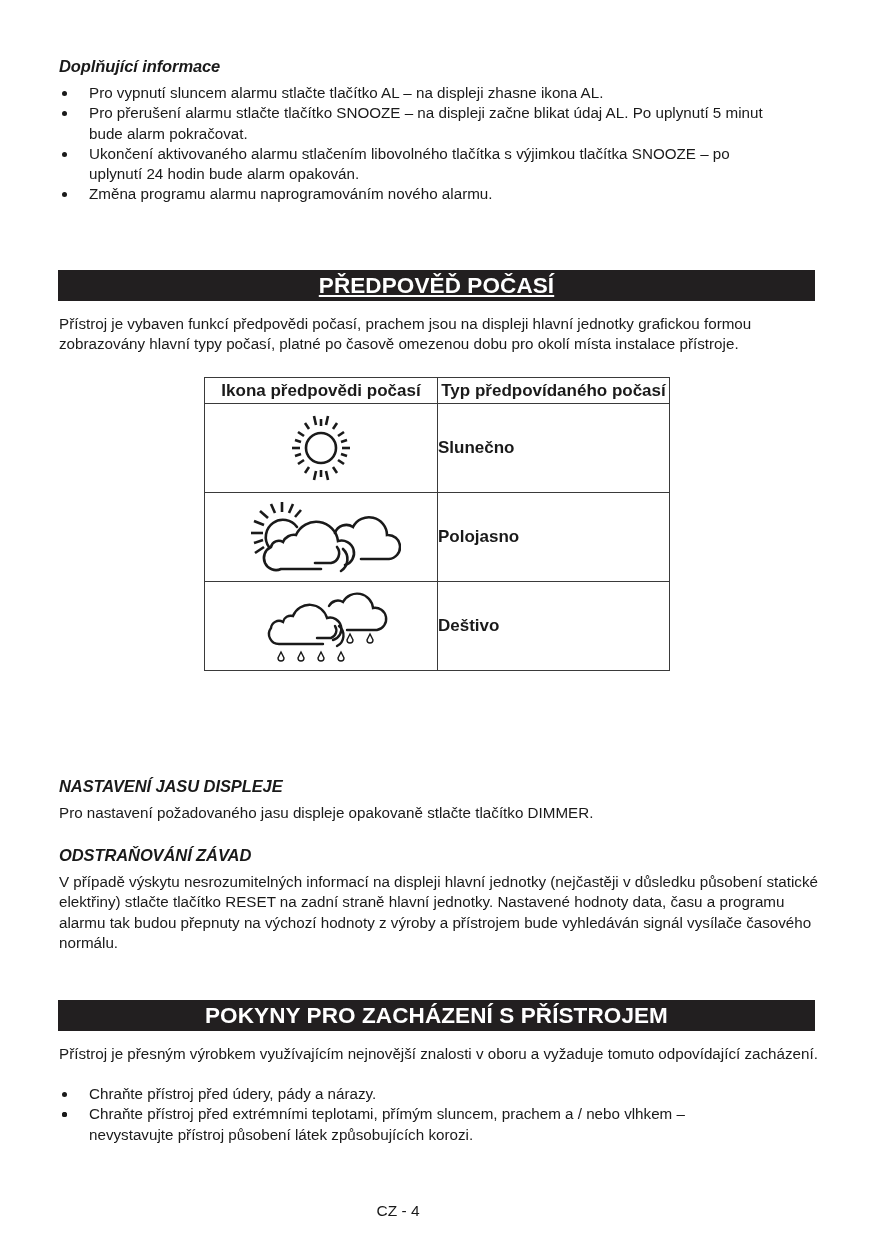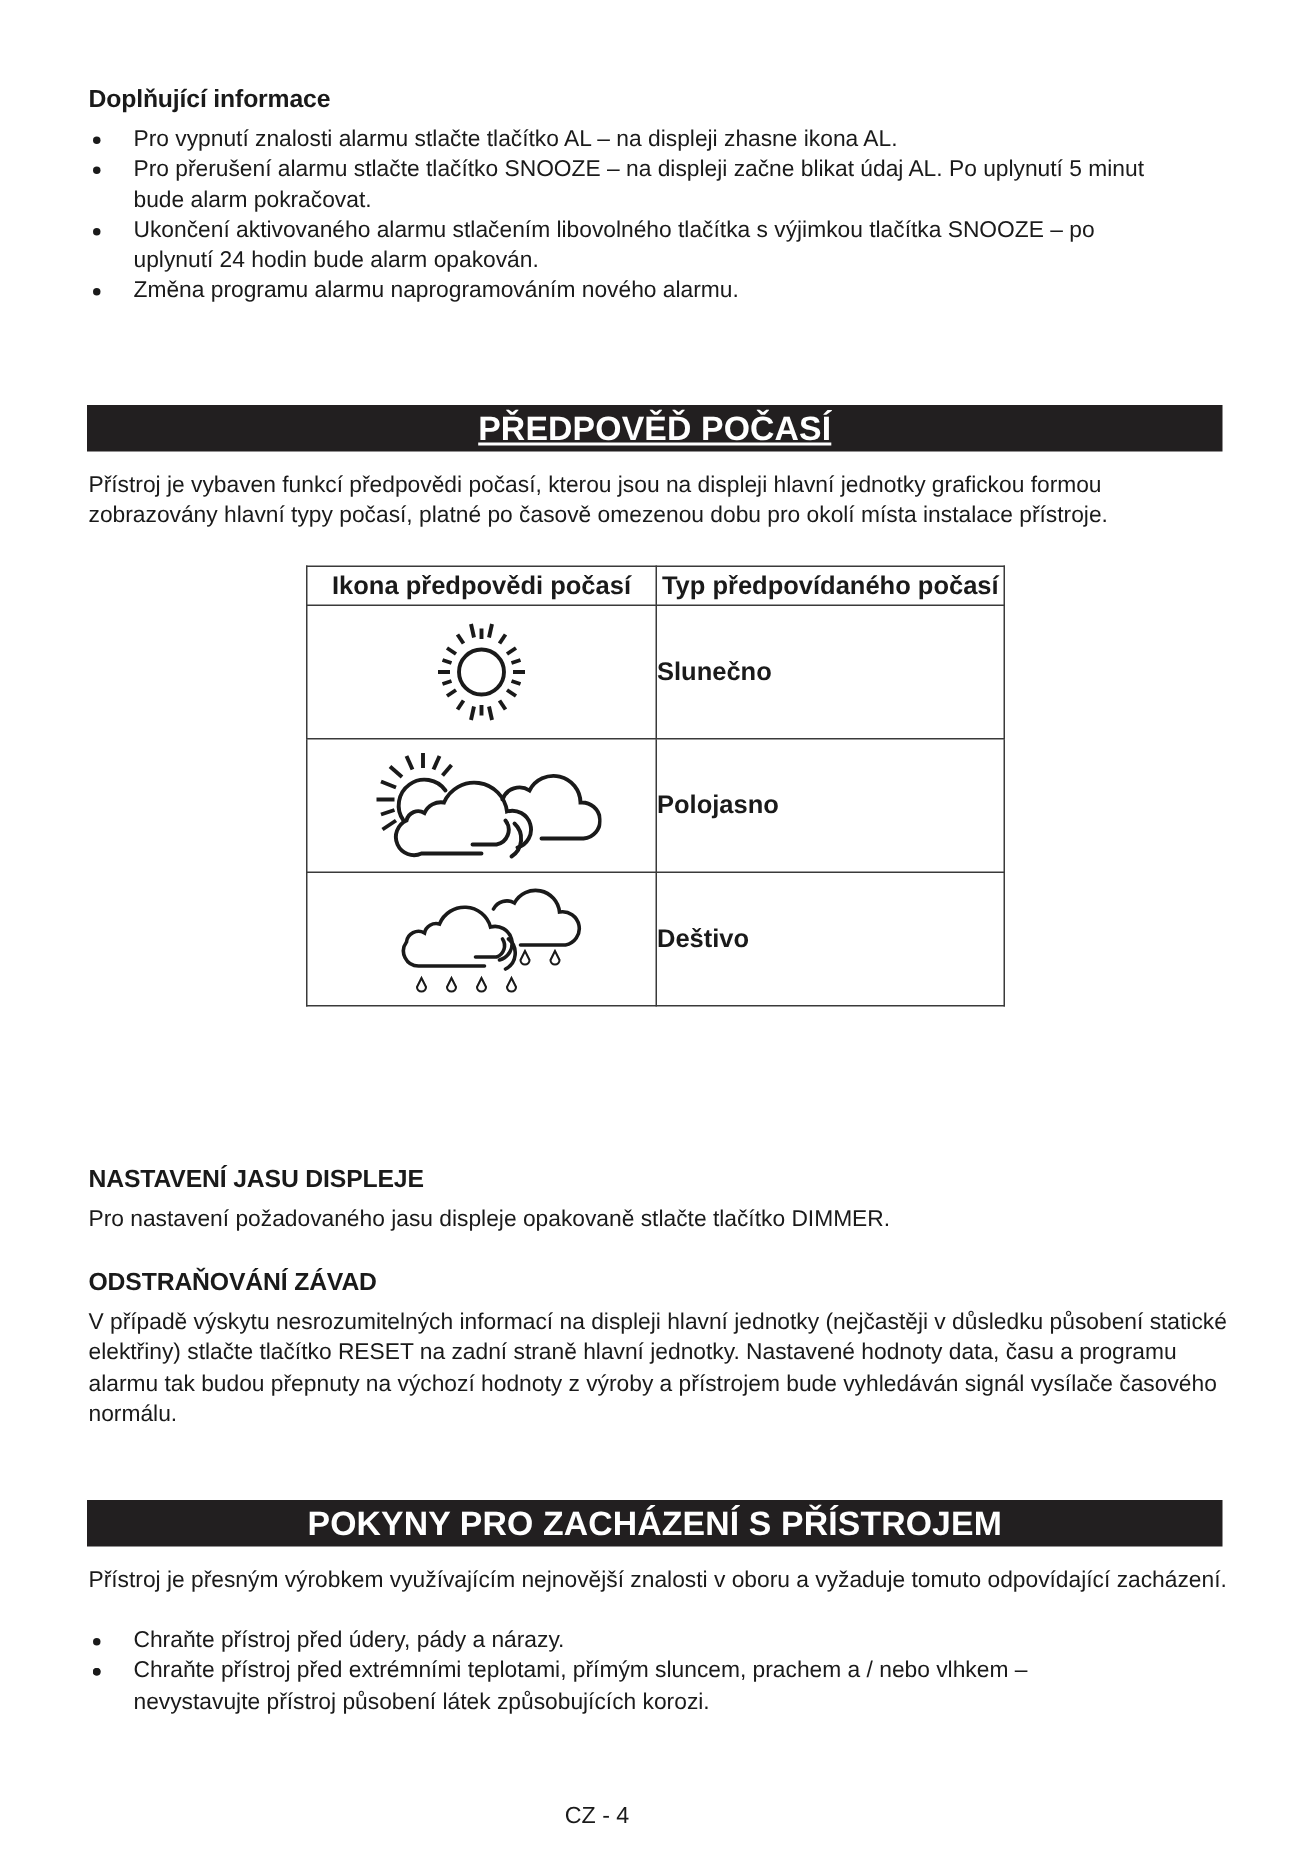--- a/index.html
+++ b/index.html
@@ -5,21 +5,21 @@
   * { box-sizing: border-box; margin: 0; padding: 0; }
   html, body { width: 874px; height: 1240px; background: #ffffff; }
   body {
     position: relative;
     font-family: "Liberation Sans", sans-serif;
     color: #1a1a1a;
     font-size: 15.2px;
     overflow: hidden;
   }
   .abs { position: absolute; }
-  .h3 { font-weight: bold; font-size: 16.5px; letter-spacing: -0.1px; }
+  .h3 { font-weight: bold; font-size: 16.5px; letter-spacing: -0.1px; font-style: italic; }
   .para { line-height: 20.3px; }
   .bullets { list-style: none; }
   .bullets li { position: relative; padding-left: 30px; line-height: 20.3px; }
   .bullets li .dot {
     position: absolute; left: 3px; top: 8px;
     width: 5px; height: 5px; border-radius: 50%; background: #1a1a1a;
   }
   .banner {
     left: 58px; width: 757px; height: 31px;
     background: #221f20; color: #ffffff;
@@ -40,28 +40,28 @@
   table.wx td { height: 89px; }
   table.wx td.icon-cell { width: 233px; }
   svg.ic { display: block; margin: 0 auto; }
   .footer { left: 0; width: 796px; text-align: center; top: 1202px; font-size: 15.5px; }
 </style>
 </head>
 <body>
 
 <div class="abs h3" style="left:59px; top:57px;">Doplňující informace</div>
 <ul class="abs bullets" style="left:59px; top:83px; width:760px;">
-  <li><span class="dot"></span><span>Pro vypnutí znalosti alarmu stlačte tlačítko AL – na displeji zhasne ikona AL.</span></li>
+  <li><span class="dot"></span><span>Pro vypnutí sluncem alarmu stlačte tlačítko AL – na displeji zhasne ikona AL.</span></li>
   <li style="padding-right:40px;"><span class="dot"></span><span>Pro přerušení alarmu stlačte tlačítko SNOOZE – na displeji začne blikat údaj AL. Po uplynutí 5 minut bude alarm pokračovat.</span></li>
   <li style="padding-right:60px;"><span class="dot"></span><span>Ukončení aktivovaného alarmu stlačením libovolného tlačítka s výjimkou tlačítka SNOOZE – po uplynutí 24 hodin bude alarm opakován.</span></li>
   <li><span class="dot"></span><span>Změna programu alarmu naprogramováním nového alarmu.</span></li>
 </ul>
 
 <div class="abs banner" style="top:270px;text-decoration:underline;">PŘEDPOVĚĎ POČASÍ</div>
-<div class="abs para" style="left:59px; top:314px; width:760px;">Přístroj je vybaven funkcí předpovědi počasí, kterou jsou na displeji hlavní jednotky grafickou formou zobrazovány hlavní typy počasí, platné po časově omezenou dobu pro okolí místa instalace přístroje.</div>
+<div class="abs para" style="left:59px; top:314px; width:760px;">Přístroj je vybaven funkcí předpovědi počasí, prachem jsou na displeji hlavní jednotky grafickou formou zobrazovány hlavní typy počasí, platné po časově omezenou dobu pro okolí místa instalace přístroje.</div>
 
 <table class="wx">
   <tbody>
       <tr>
     <th>Ikona předpovědi počasí</th>
     <th>Typ předpovídaného počasí</th>
   </tr>
   <tr>
     <td class="icon-cell">
       <svg class="ic" width="80" height="72" viewBox="0 0 80 72" fill="none" stroke="#1a1a1a" stroke-width="2.6" stroke-linecap="butt">

